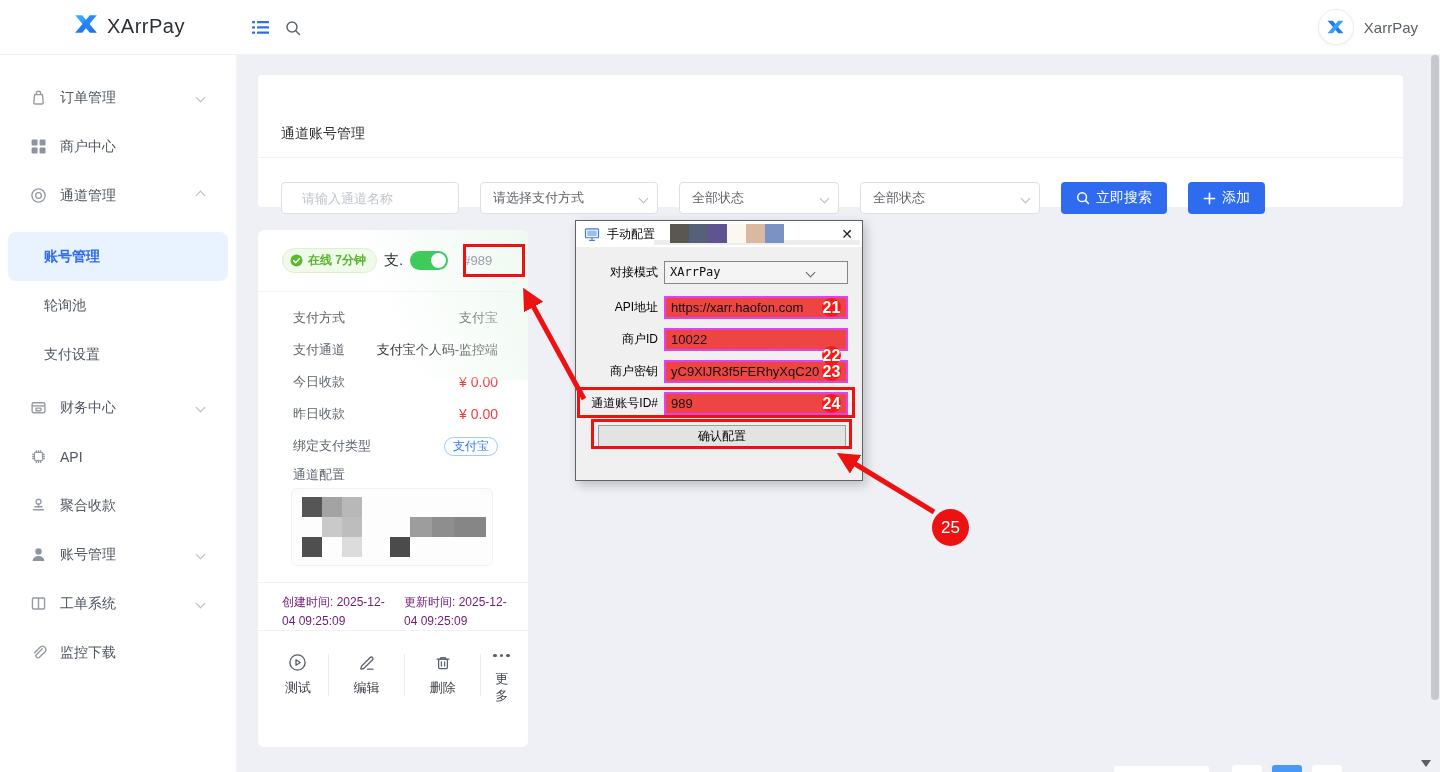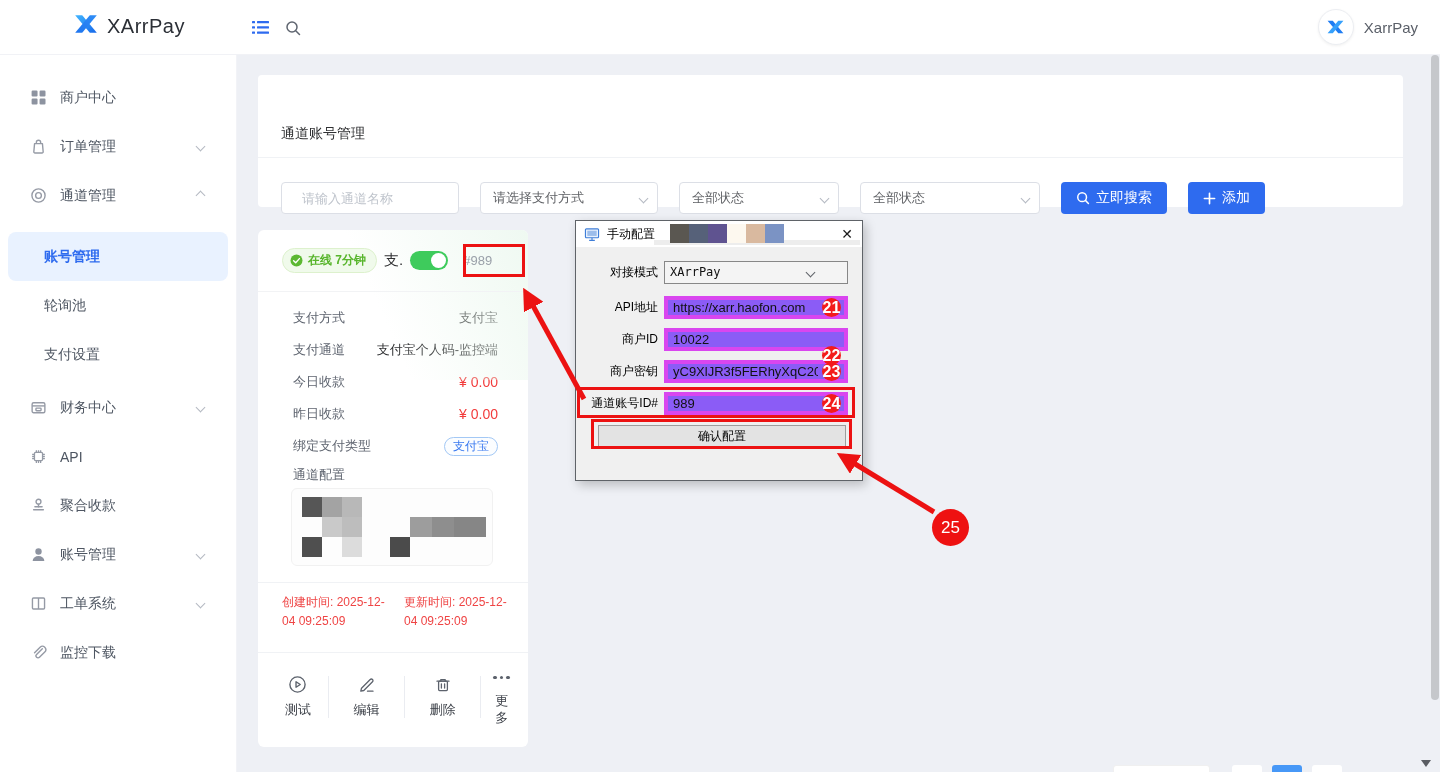--- a/index.html
+++ b/index.html
@@ -49,42 +49,42 @@
   .toggle .knob { position:absolute; right:2px; top:2px; width:15px; height:15px; border-radius:50%; background:#fff; }
   .card-id { font-size:13px; color:#9aa0a9; margin-left:8px; }
   .crow { display:flex; justify-content:space-between; align-items:center; height:32px; padding:0 30px 0 35px; font-size:13px; }
   .crow .k { color:#5f6570; }
   .crow .v { color:#303133;margin-left:6px; }
   .crow .v.red { color:#f23c3c; font-size:14px; }
   .tag { border:1px solid #a3c8f5; color:#3a7af0; background:#fbfdff; border-radius:10px; font-size:12px; height:19px; line-height:17px; padding:0 8px; }
   .cfg-label { padding:4px 0 2px 35px; font-size:13px; color:#5f6570; height:26px; }
   .blurbox { margin-left:33px; width:202px; height:78px; background:#fdfdfd; border:1px solid #f1f1f1; border-radius:6px; position:relative; }
   .blurbox div { position:absolute; }
-  .ts { margin-top:16px; border-top:1px solid #f0f2f5; border-bottom:1px solid #f0f2f5; display:flex; gap:10px; padding:10px 12px 22px 24px; font-size:12px; color:#ef4444; line-height:1.55; }
+  .ts { margin-top:16px; border-top:1px solid #f0f2f5; border-bottom:1px solid #f0f2f5; display:flex; gap:10px; padding:10px 12px 0 24px; font-size:12px; color:#701a75; line-height:1.55; }
   .ts span { flex:1; }
   .actions { display:flex; align-items:center; height:88px; padding:6px 6px 6px 10px; }
   .act { display:flex; flex-direction:column; align-items:center; gap:7px; font-size:13px; color:#3c4048; cursor:pointer; }
   .act-sep { width:1px; height:42px; background:#eaecf1; }
   .a1 { width:62px; } .a2 { width:78px; } .a3 { width:78px; } .a4 { width:42px; }
   .a4 .albl { width:15px; line-height:1.25; text-align:center; }
   .dots { display:flex; gap:3px; height:18px; align-items:center; }
   .dots i { width:3.5px; height:3.5px; border-radius:50%; background:#5c626c; }
 
   
   .dialog { position:absolute; left:575px; top:220px; width:288px; height:261px; background:#f0f0f0; border:1px solid #5f6368; box-shadow:3px 4px 10px rgba(0,0,0,.22); z-index:6; }
   .dlg-title { height:26px; background:#fff; position:relative; display:flex; align-items:center; padding-left:8px; }
   .dlg-title-text { font-size:12px; color:#000; margin-left:7px; }
   .dlg-blur-strip { position:absolute; left:78px; top:19px; width:206px; height:5px; background:#ededed; }
   .dlg-blur { position:absolute; left:94px; top:3px; display:flex; }
   .dlg-blur i { width:19px; height:19px; display:block; }
   .dlg-close { position:absolute; right:9px; top:4px; font-size:14px; color:#1a1a1a; cursor:pointer; line-height:18px; }
   .dlg-body { position:absolute; left:0; top:26px; right:0; bottom:0; }
   .dlg-row { position:absolute; left:0; width:100%; height:23px; }
   .dlg-label { position:absolute; left:0; width:82px; text-align:right; font-size:12px; color:#000; line-height:23px; }
-  .dlg-input { position:absolute; left:88px; width:184px; height:23px; border:4px solid #d946ef; background:#8b5cf6; font-size:13px; color:#111; padding:0 26px 0 5px; font-family:"Liberation Sans",sans-serif; outline:none; }
+  .dlg-input { position:absolute; left:88px; width:184px; height:23px; border:2px solid #d946ef; background:#ef4444; font-size:13px; color:#111; padding:0 26px 0 5px; font-family:"Liberation Sans",sans-serif; outline:none; }
   .dlg-combo { position:absolute; left:88px; width:184px; height:23px; border:1px solid #878787; background:#f4f4f4; font-size:12px; color:#111; font-family:"DejaVu Sans Mono",monospace; line-height:21px; padding-left:5px; cursor:pointer; }
   .dlg-combo .chev { position:absolute; right:9px; top:7px; border-color:#5f6368; }
   .dlg-badge { position:absolute; left:246px; width:19px; height:19px; border-radius:50%; background:#f31b1b; color:#fff; font-size:16px; font-weight:bold; display:flex; align-items:center; justify-content:center; z-index:2; }
   .dlg-btn { position:absolute; left:22px; top:178px; width:248px; height:22px; background:#e3e3e3; border:1px solid #9d9d9d; font-size:12px; color:#000; text-align:center; line-height:20px; cursor:pointer; font-family:"Liberation Sans",sans-serif; }
 
   
   .rbox { position:absolute; border:3px solid #ec1212; z-index:9; pointer-events:none; }
   .rbox1 { left:463px; top:244px; width:62px; height:33px; }
   .rbox2 { left:577px; top:387px; width:278px; height:31px; }
   .rbox3 { left:591px; top:419px; width:261px; height:30px; }
@@ -147,37 +147,37 @@
           <path d="M2 2 L8.5 2 L22 18 L15.5 18 Z" fill="#1f7cf2"></path>
           <path d="M22 2 L15.5 2 L2 18 L8.5 18 Z" fill="#36a0fb"></path>
         </svg>
     </span>
     <span class="hdr-user-name">XarrPay</span>
   </div>
 </div>
 
 <div class="sidebar">
   <div class="side-item">
+    <svg class="sicon" viewBox="0 0 16 16" fill="none" stroke="#959aa5" stroke-width="1.3" stroke-linejoin="round">
+        <path d="M4.3 5.3 h7.4 l.7 7.6 a1.1 1.1 0 0 1 -1.1 1.2 h-6.6 a1.1 1.1 0 0 1 -1.1 -1.2 z"></path>
+        <path d="M6 5.3 v-1.2 a2 2 0 0 1 4 0 v1.2"></path>
+      </svg>
+    <span class="lbl">订单管理</span>
+    <span class="chev down"></span>
+  </div>
+  <div class="side-item">
     <svg class="sicon" viewBox="0 0 16 16">
         <g fill="#8d93a0">
           <rect x="1.5" y="1.5" width="5.6" height="5.6" rx="1"></rect>
           <rect x="9" y="1.5" width="5.6" height="5.6" rx="1"></rect>
           <rect x="1.5" y="9" width="5.6" height="5.6" rx="1"></rect>
           <rect x="9" y="9" width="5.6" height="5.6" rx="1"></rect>
         </g>
       </svg>
     <span class="lbl">商户中心</span>
-  </div>
-  <div class="side-item">
-    <svg class="sicon" viewBox="0 0 16 16" fill="none" stroke="#959aa5" stroke-width="1.3" stroke-linejoin="round">
-        <path d="M4.3 5.3 h7.4 l.7 7.6 a1.1 1.1 0 0 1 -1.1 1.2 h-6.6 a1.1 1.1 0 0 1 -1.1 -1.2 z"></path>
-        <path d="M6 5.3 v-1.2 a2 2 0 0 1 4 0 v1.2"></path>
-      </svg>
-    <span class="lbl">订单管理</span>
-    <span class="chev down"></span>
   </div>
   <div class="side-item">
     <svg class="sicon" viewBox="0 0 16 16" fill="none" stroke="#959aa5" stroke-width="1.3">
         <circle cx="8" cy="8" r="6.2"></circle>
         <circle cx="8" cy="8" r="2.7"></circle>
       </svg>
     <span class="lbl">通道管理</span>
     <span class="chev up"></span>
   </div>
   <div class="side-item side-sub first active">

